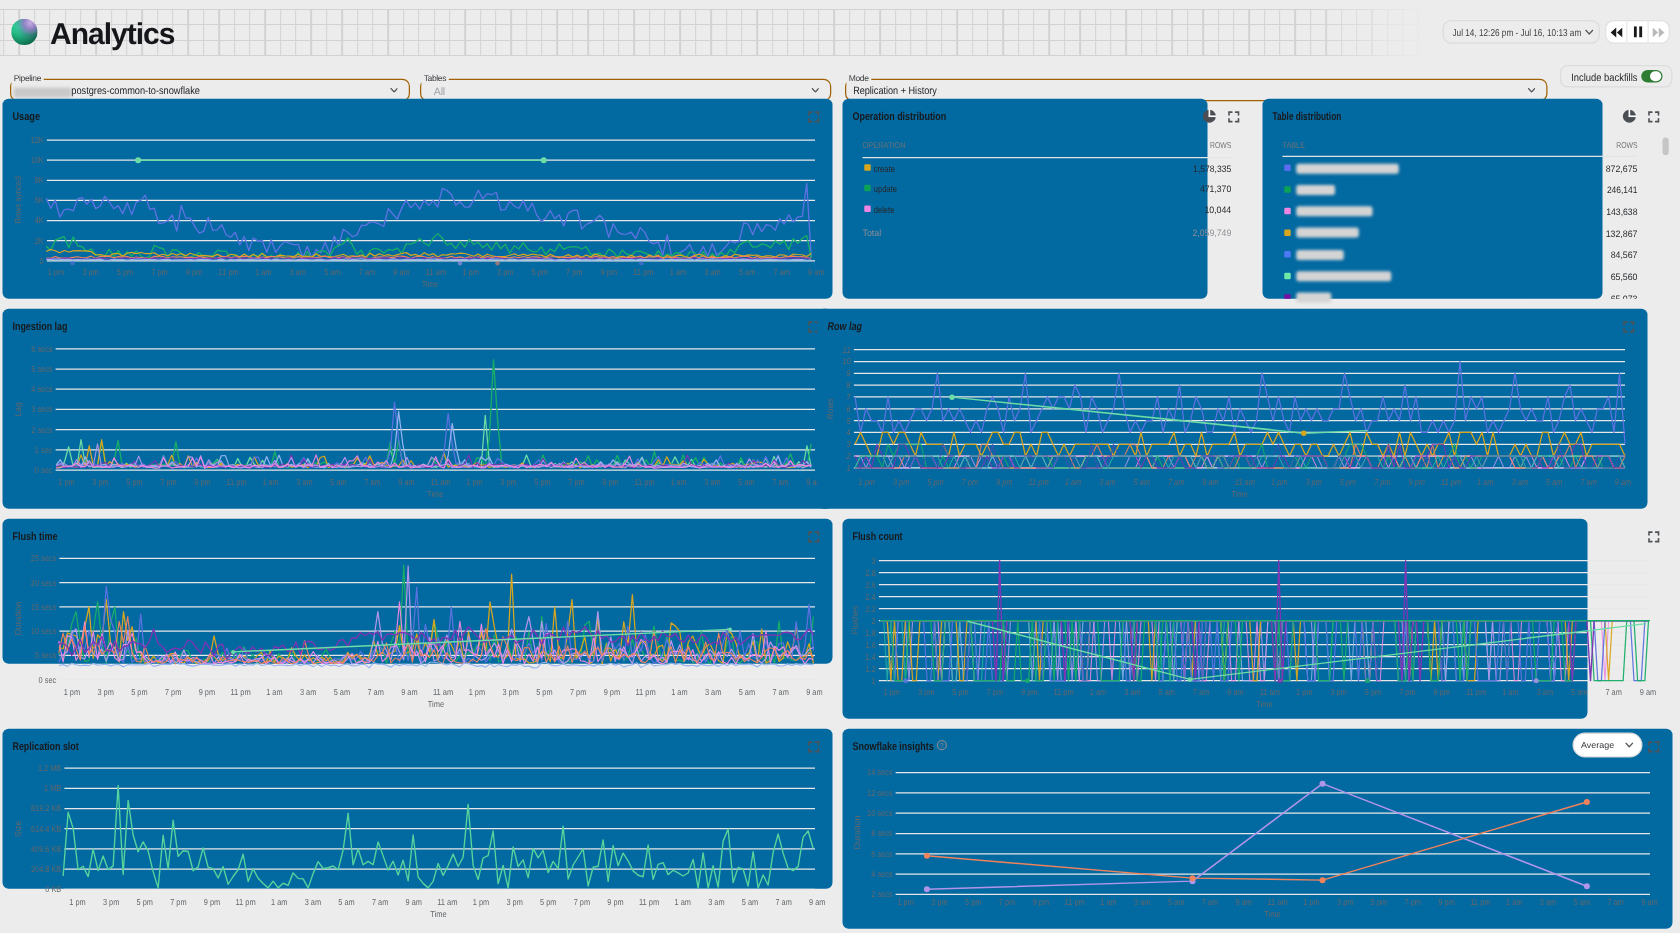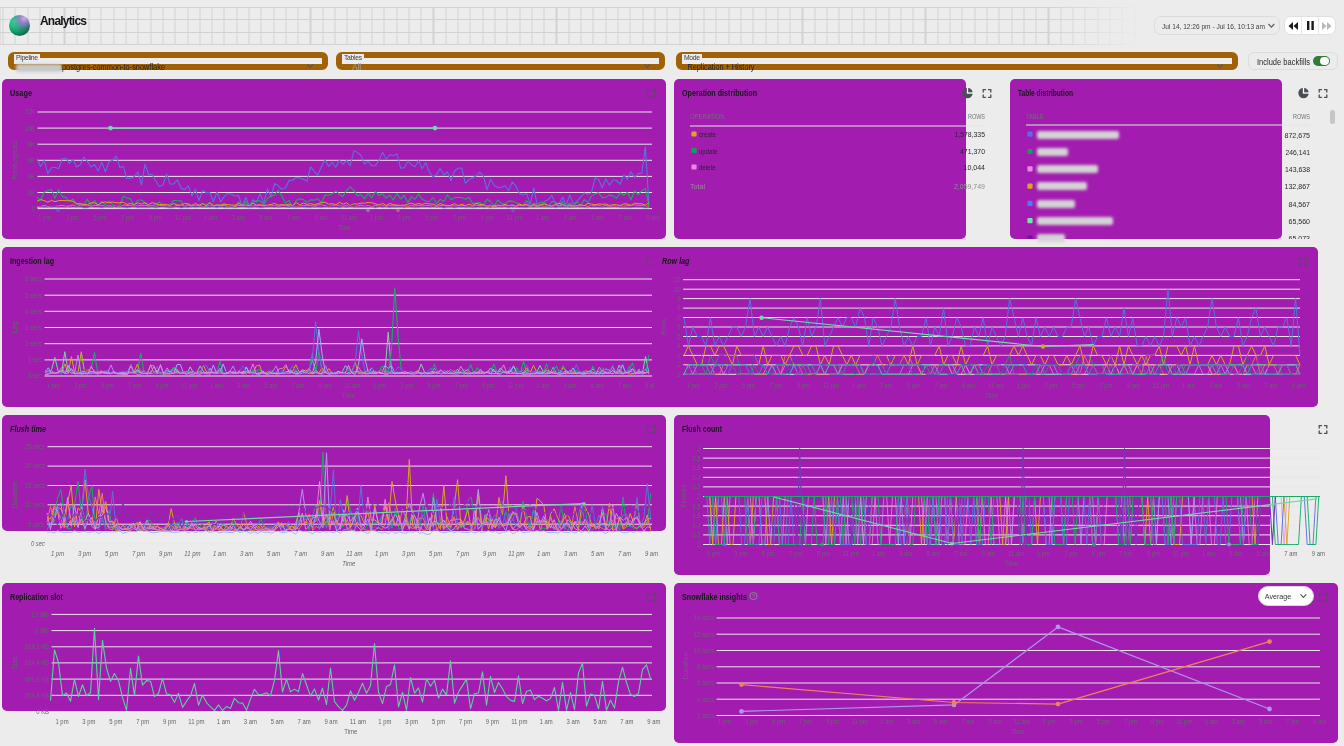--- a/index.html
+++ b/index.html
@@ -1,35 +1,35 @@
 <!DOCTYPE html>
 <html><head><meta charset="utf-8"><style>
 * { margin:0; padding:0; box-sizing:border-box; }
 html,body { width:1344px; height:746px; background:#ececec; font-family:"Liberation Sans",sans-serif; overflow:hidden; position:relative; }
-.card { position:absolute; background:#a21caf; border-radius:5px; }
+.card { position:absolute; background:#0369a1; border-radius:5px; }
 .card svg { position:absolute; left:0; top:0; font-family:"Liberation Sans",sans-serif; }
 .gridbg { position:absolute; left:0; top:7.4px; width:1344px; height:37.2px;
   background-image:
     repeating-linear-gradient(to right, #d2d2d2 0, #d2d2d2 1px, transparent 1px, transparent 12.3px),
     repeating-linear-gradient(to bottom, #d2d2d2 0, #d2d2d2 1px, transparent 1px, transparent 12.4px);
   background-position: 2.5px 0, 0 0;
   -webkit-mask-image: linear-gradient(to right, #000 1050px, transparent 1140px);
   mask-image: linear-gradient(to right, #000 1050px, transparent 1140px);
 }
 .logo { position:absolute; left:9px; top:14.5px; width:21px; height:21px; border-radius:50%;
   background:
     radial-gradient(circle at 72% 16%, rgba(210,172,232,0.95) 0%, rgba(160,120,205,0.85) 22%, rgba(120,90,170,0.25) 42%, rgba(0,0,0,0) 60%),
     radial-gradient(circle at 30% 28%, #2fe3a0 0%, #23bd84 30%, #15845f 62%, #0a5c42 85%, #07442f 100%); }
-.title { position:absolute; left:40px; top:14px; font-size:12px; font-weight:bold; color:#15161a; letter-spacing:-0.8px; }
+.title { position:absolute; left:40px; top:14px; font-size:24px; font-weight:bold; color:#15161a; letter-spacing:-0.8px; }
 .datebtn { position:absolute; left:1154px; top:16px; width:126px; height:19px; border:1px solid #dcdcdc; border-radius:7px;
   font-size:8px; color:#3c3f43; }
 .mediagrp { position:absolute; left:1284px; top:16px; width:52px; height:19px; background:#fff; border:1px solid #e0e0e0; border-radius:7px; display:flex; }
 .mediagrp .seg { flex:1; display:flex; align-items:center; justify-content:center; }
 .mediagrp .seg + .seg { border-left:1px solid #e8e8e8; }
-.fbox { position:absolute; height:18px; border:6px solid #a16207; border-radius:6px; top:52px; }
+.fbox { position:absolute; height:18px; border:1px solid #a16207; border-radius:6px; top:63px; }
 .fbox .lab { position:absolute; left:0px; top:-4px; font-size:6.8px; color:#3a3d41; background:#ececec; padding:0 2px; letter-spacing:-0.3px; }
 .fbox .val { position:absolute; left:10px; top:3.5px; font-size:8.5px; color:#202327; letter-spacing:-0.15px; }
 .fbox .chev { position:absolute; right:9px; top:6px; width:6px; height:4px; }
 .redact { display:inline-block; width:46px; height:8px; background:#c9c9c9; border-radius:2px; filter:blur(1.4px); vertical-align:middle; }
 .togglebox { position:absolute; left:1248px; top:51.5px; width:89.5px; height:18px; border:1px solid #dcdcdc; border-radius:6px; }
 .blurb { height:8px; background:#d4d4d4; border-radius:2px; filter:blur(1.4px); }
 </style></head><body>
 <div class="gridbg"></div>
 <div class="logo"></div>
 <div class="title">Analytics</div>
@@ -320,21 +320,21 @@
       <path d="M30.0,127.3 L34.4,117.8 L38.8,117.8 L43.2,117.8 L47.6,117.8 L52.0,127.3 L56.4,108.4 L60.8,117.8 L65.2,108.4 L69.6,108.4 L74.0,108.4 L78.4,108.4 L82.8,108.4 L87.2,127.3 L91.6,127.3 L96.0,127.3 L100.4,117.8 L104.8,127.3 L109.2,127.3 L113.6,127.3 L118.0,127.3 L122.4,117.8 L126.8,117.8 L131.2,117.8 L135.6,117.8 L140.0,117.8 L144.4,117.8 L148.8,117.8 L153.2,127.3 L157.6,127.3 L162.0,127.3 L166.4,117.8 L170.8,117.8 L175.2,117.8 L179.6,117.8 L184.0,117.8 L188.4,127.3 L192.8,127.3 L197.2,127.3 L201.6,127.3 L206.0,127.3 L210.4,127.3 L214.8,127.3 L219.2,127.3 L223.6,127.3 L228.0,127.3 L232.4,127.3 L236.8,127.3 L241.2,127.3 L245.6,127.3 L250.0,127.3 L254.4,127.3 L258.8,127.3 L263.2,127.3 L267.6,127.3 L272.0,117.8 L276.4,127.3 L280.8,127.3 L285.2,127.3 L289.6,127.3 L294.0,127.3 L298.4,127.3 L302.8,127.3 L307.2,117.8 L311.6,117.8 L316.0,117.8 L320.4,117.8 L324.8,127.3 L329.2,127.3 L333.6,117.8 L338.0,127.3 L342.4,127.3 L346.8,127.3 L351.2,117.8 L355.6,108.4 L360.0,127.3 L364.4,127.3 L368.8,127.3 L373.2,127.3 L377.6,127.3 L382.0,117.8 L386.4,127.3 L390.8,127.3 L395.2,117.8 L399.6,117.8 L404.0,117.8 L408.4,127.3 L412.8,127.3 L417.2,117.8 L421.6,117.8 L426.0,108.4 L430.4,108.4 L434.8,108.4 L439.2,117.8 L443.6,127.3 L448.0,127.3 L452.4,127.3 L456.8,117.8 L461.2,127.3 L465.6,127.3 L470.0,117.8 L474.4,127.3 L478.8,127.3 L483.2,127.3 L487.6,127.3 L492.0,127.3 L496.4,127.3 L500.8,117.8 L505.2,117.8 L509.6,108.4 L514.0,127.3 L518.4,117.8 L522.8,127.3 L527.2,127.3 L531.6,117.8 L536.0,117.8 L540.4,117.8 L544.8,117.8 L549.2,117.8 L553.6,117.8 L558.0,117.8 L562.4,127.3 L566.8,117.8 L571.2,117.8 L575.6,117.8 L580.0,117.8 L584.4,117.8 L588.8,117.8 L593.2,117.8 L597.6,127.3 L602.0,127.3 L606.4,117.8 L610.8,117.8 L615.2,117.8 L619.6,117.8 L624.0,117.8 L628.4,127.3 L632.8,127.3 L637.2,127.3 L641.6,127.3 L646.0,127.3" fill="none" stroke="#17ad68" stroke-width="0.9" stroke-opacity="0.85" stroke-linejoin="round"></path>
       <path d="M30.0,127.3 L34.4,127.3 L38.8,127.3 L43.2,127.3 L47.6,127.3 L52.0,127.3 L56.4,127.3 L60.8,127.3 L65.2,127.3 L69.6,117.8 L74.0,117.8 L78.4,117.8 L82.8,127.3 L87.2,127.3 L91.6,127.3 L96.0,127.3 L100.4,127.3 L104.8,127.3 L109.2,127.3 L113.6,127.3 L118.0,127.3 L122.4,127.3 L126.8,127.3 L131.2,108.4 L135.6,108.4 L140.0,117.8 L144.4,117.8 L148.8,127.3 L153.2,127.3 L157.6,127.3 L162.0,127.3 L166.4,127.3 L170.8,127.3 L175.2,127.3 L179.6,127.3 L184.0,127.3 L188.4,117.8 L192.8,117.8 L197.2,117.8 L201.6,117.8 L206.0,127.3 L210.4,127.3 L214.8,117.8 L219.2,117.8 L223.6,108.4 L228.0,117.8 L232.4,117.8 L236.8,117.8 L241.2,117.8 L245.6,117.8 L250.0,108.4 L254.4,108.4 L258.8,117.8 L263.2,117.8 L267.6,127.3 L272.0,127.3 L276.4,127.3 L280.8,117.8 L285.2,117.8 L289.6,117.8 L294.0,117.8 L298.4,127.3 L302.8,117.8 L307.2,117.8 L311.6,127.3 L316.0,127.3 L320.4,117.8 L324.8,117.8 L329.2,127.3 L333.6,127.3 L338.0,117.8 L342.4,117.8 L346.8,127.3 L351.2,127.3 L355.6,127.3 L360.0,127.3 L364.4,127.3 L368.8,127.3 L373.2,127.3 L377.6,127.3 L382.0,127.3 L386.4,117.8 L390.8,117.8 L395.2,117.8 L399.6,117.8 L404.0,117.8 L408.4,127.3 L412.8,127.3 L417.2,127.3 L421.6,127.3 L426.0,127.3 L430.4,108.4 L434.8,117.8 L439.2,117.8 L443.6,127.3 L448.0,127.3 L452.4,117.8 L456.8,117.8 L461.2,117.8 L465.6,127.3 L470.0,117.8 L474.4,127.3 L478.8,127.3 L483.2,117.8 L487.6,127.3 L492.0,108.4 L496.4,127.3 L500.8,117.8 L505.2,117.8 L509.6,127.3 L514.0,127.3 L518.4,117.8 L522.8,117.8 L527.2,117.8 L531.6,117.8 L536.0,117.8 L540.4,117.8 L544.8,117.8 L549.2,117.8 L553.6,117.8 L558.0,127.3 L562.4,127.3 L566.8,127.3 L571.2,127.3 L575.6,127.3 L580.0,117.8 L584.4,127.3 L588.8,127.3 L593.2,117.8 L597.6,117.8 L602.0,108.4 L606.4,127.3 L610.8,117.8 L615.2,117.8 L619.6,117.8 L624.0,127.3 L628.4,117.8 L632.8,117.8 L637.2,127.3 L641.6,127.3 L646.0,117.8" fill="none" stroke="#f0825c" stroke-width="0.9" stroke-opacity="0.85" stroke-linejoin="round"></path>
       <path d="M30.0,117.8 L34.4,127.3 L38.8,117.8 L43.2,127.3 L47.6,108.4 L52.0,117.8 L56.4,127.3 L60.8,127.3 L65.2,108.4 L69.6,108.4 L74.0,117.8 L78.4,117.8 L82.8,127.3 L87.2,127.3 L91.6,127.3 L96.0,127.3 L100.4,127.3 L104.8,117.8 L109.2,117.8 L113.6,127.3 L118.0,127.3 L122.4,127.3 L126.8,127.3 L131.2,127.3 L135.6,117.8 L140.0,127.3 L144.4,127.3 L148.8,117.8 L153.2,117.8 L157.6,127.3 L162.0,127.3 L166.4,117.8 L170.8,117.8 L175.2,117.8 L179.6,117.8 L184.0,117.8 L188.4,117.8 L192.8,117.8 L197.2,117.8 L201.6,117.8 L206.0,117.8 L210.4,127.3 L214.8,127.3 L219.2,127.3 L223.6,127.3 L228.0,127.3 L232.4,117.8 L236.8,117.8 L241.2,117.8 L245.6,117.8 L250.0,117.8 L254.4,117.8 L258.8,127.3 L263.2,117.8 L267.6,117.8 L272.0,127.3 L276.4,127.3 L280.8,127.3 L285.2,127.3 L289.6,117.8 L294.0,127.3 L298.4,127.3 L302.8,127.3 L307.2,117.8 L311.6,117.8 L316.0,117.8 L320.4,117.8 L324.8,117.8 L329.2,127.3 L333.6,117.8 L338.0,117.8 L342.4,117.8 L346.8,117.8 L351.2,127.3 L355.6,127.3 L360.0,127.3 L364.4,127.3 L368.8,117.8 L373.2,117.8 L377.6,127.3 L382.0,127.3 L386.4,117.8 L390.8,117.8 L395.2,117.8 L399.6,117.8 L404.0,117.8 L408.4,127.3 L412.8,127.3 L417.2,127.3 L421.6,117.8 L426.0,127.3 L430.4,117.8 L434.8,127.3 L439.2,117.8 L443.6,127.3 L448.0,127.3 L452.4,127.3 L456.8,108.4 L461.2,127.3 L465.6,108.4 L470.0,127.3 L474.4,127.3 L478.8,117.8 L483.2,117.8 L487.6,117.8 L492.0,108.4 L496.4,108.4 L500.8,108.4 L505.2,127.3 L509.6,117.8 L514.0,127.3 L518.4,127.3 L522.8,117.8 L527.2,117.8 L531.6,127.3 L536.0,117.8 L540.4,117.8 L544.8,117.8 L549.2,117.8 L553.6,117.8 L558.0,117.8 L562.4,117.8 L566.8,117.8 L571.2,117.8 L575.6,117.8 L580.0,127.3 L584.4,127.3 L588.8,117.8 L593.2,117.8 L597.6,117.8 L602.0,117.8 L606.4,108.4 L610.8,108.4 L615.2,127.3 L619.6,127.3 L624.0,117.8 L628.4,117.8 L632.8,117.8 L637.2,127.3 L641.6,127.3 L646.0,127.3" fill="none" stroke="#7c35b5" stroke-width="0.9" stroke-opacity="0.85" stroke-linejoin="round"></path>
       <path d="M30.0,127.3 L34.4,127.3 L38.8,127.3 L43.2,127.3 L47.6,127.3 L52.0,127.3 L56.4,127.3 L60.8,117.8 L65.2,117.8 L69.6,117.8 L74.0,127.3 L78.4,117.8 L82.8,127.3 L87.2,117.8 L91.6,117.8 L96.0,127.3 L100.4,108.4 L104.8,117.8 L109.2,117.8 L113.6,127.3 L118.0,127.3 L122.4,117.8 L126.8,117.8 L131.2,117.8 L135.6,127.3 L140.0,108.4 L144.4,127.3 L148.8,127.3 L153.2,127.3 L157.6,117.8 L162.0,117.8 L166.4,117.8 L170.8,117.8 L175.2,127.3 L179.6,127.3 L184.0,127.3 L188.4,127.3 L192.8,117.8 L197.2,117.8 L201.6,127.3 L206.0,117.8 L210.4,127.3 L214.8,127.3 L219.2,108.4 L223.6,127.3 L228.0,117.8 L232.4,127.3 L236.8,108.4 L241.2,117.8 L245.6,117.8 L250.0,117.8 L254.4,117.8 L258.8,117.8 L263.2,117.8 L267.6,117.8 L272.0,127.3 L276.4,127.3 L280.8,127.3 L285.2,117.8 L289.6,117.8 L294.0,127.3 L298.4,127.3 L302.8,127.3 L307.2,117.8 L311.6,117.8 L316.0,117.8 L320.4,127.3 L324.8,127.3 L329.2,117.8 L333.6,117.8 L338.0,117.8 L342.4,117.8 L346.8,127.3 L351.2,117.8 L355.6,117.8 L360.0,117.8 L364.4,117.8 L368.8,108.4 L373.2,127.3 L377.6,127.3 L382.0,117.8 L386.4,117.8 L390.8,117.8 L395.2,117.8 L399.6,117.8 L404.0,117.8 L408.4,127.3 L412.8,127.3 L417.2,117.8 L421.6,117.8 L426.0,117.8 L430.4,117.8 L434.8,127.3 L439.2,127.3 L443.6,127.3 L448.0,127.3 L452.4,127.3 L456.8,127.3 L461.2,127.3 L465.6,127.3 L470.0,127.3 L474.4,127.3 L478.8,127.3 L483.2,127.3 L487.6,117.8 L492.0,127.3 L496.4,127.3 L500.8,127.3 L505.2,127.3 L509.6,117.8 L514.0,127.3 L518.4,127.3 L522.8,117.8 L527.2,117.8 L531.6,117.8 L536.0,117.8 L540.4,117.8 L544.8,117.8 L549.2,117.8 L553.6,117.8 L558.0,117.8 L562.4,117.8 L566.8,127.3 L571.2,127.3 L575.6,127.3 L580.0,117.8 L584.4,117.8 L588.8,127.3 L593.2,108.4 L597.6,127.3 L602.0,127.3 L606.4,127.3 L610.8,127.3 L615.2,127.3 L619.6,127.3 L624.0,127.3 L628.4,127.3 L632.8,127.3 L637.2,127.3 L641.6,117.8 L646.0,117.8" fill="none" stroke="#3f51b5" stroke-width="0.9" stroke-opacity="0.85" stroke-linejoin="round"></path>
       <path d="M30.0,127.3 L34.4,117.8 L38.8,117.8 L43.2,117.8 L47.6,117.8 L52.0,117.8 L56.4,127.3 L60.8,117.8 L65.2,117.8 L69.6,117.8 L74.0,117.8 L78.4,117.8 L82.8,117.8 L87.2,117.8 L91.6,117.8 L96.0,117.8 L100.4,127.3 L104.8,127.3 L109.2,117.8 L113.6,127.3 L118.0,117.8 L122.4,127.3 L126.8,127.3 L131.2,127.3 L135.6,127.3 L140.0,117.8 L144.4,117.8 L148.8,117.8 L153.2,117.8 L157.6,117.8 L162.0,127.3 L166.4,117.8 L170.8,127.3 L175.2,117.8 L179.6,117.8 L184.0,127.3 L188.4,117.8 L192.8,117.8 L197.2,117.8 L201.6,117.8 L206.0,117.8 L210.4,127.3 L214.8,117.8 L219.2,117.8 L223.6,117.8 L228.0,127.3 L232.4,127.3 L236.8,117.8 L241.2,117.8 L245.6,117.8 L250.0,117.8 L254.4,117.8 L258.8,117.8 L263.2,117.8 L267.6,117.8 L272.0,117.8 L276.4,117.8 L280.8,127.3 L285.2,117.8 L289.6,117.8 L294.0,117.8 L298.4,117.8 L302.8,127.3 L307.2,117.8 L311.6,127.3 L316.0,127.3 L320.4,117.8 L324.8,117.8 L329.2,127.3 L333.6,127.3 L338.0,127.3 L342.4,127.3 L346.8,127.3 L351.2,127.3 L355.6,117.8 L360.0,117.8 L364.4,117.8 L368.8,117.8 L373.2,127.3 L377.6,127.3 L382.0,127.3 L386.4,117.8 L390.8,127.3 L395.2,127.3 L399.6,127.3 L404.0,127.3 L408.4,127.3 L412.8,127.3 L417.2,127.3 L421.6,117.8 L426.0,117.8 L430.4,117.8 L434.8,127.3 L439.2,117.8 L443.6,117.8 L448.0,117.8 L452.4,127.3 L456.8,127.3 L461.2,127.3 L465.6,127.3 L470.0,117.8 L474.4,117.8 L478.8,127.3 L483.2,127.3 L487.6,127.3 L492.0,127.3 L496.4,117.8 L500.8,127.3 L505.2,117.8 L509.6,117.8 L514.0,117.8 L518.4,127.3 L522.8,127.3 L527.2,117.8 L531.6,127.3 L536.0,117.8 L540.4,117.8 L544.8,117.8 L549.2,117.8 L553.6,117.8 L558.0,117.8 L562.4,117.8 L566.8,127.3 L571.2,127.3 L575.6,117.8 L580.0,117.8 L584.4,117.8 L588.8,117.8 L593.2,127.3 L597.6,117.8 L602.0,117.8 L606.4,117.8 L610.8,127.3 L615.2,127.3 L619.6,127.3 L624.0,127.3 L628.4,117.8 L632.8,117.8 L637.2,117.8 L641.6,117.8 L646.0,127.3" fill="none" stroke="#2bbfa4" stroke-width="0.8" stroke-opacity="0.85" stroke-linejoin="round"></path>
       <path d="M107.6,70.7 L389,99.5 L440,97.5" fill="none" stroke="#6edca6" stroke-width="1.2"></path>
       <circle cx="107.6" cy="70.7" r="2.2" fill="#6edca6"></circle>
       <circle cx="389" cy="99.5" r="2.2" fill="#d8a51f"></circle>
     </svg>
   </div>
-<div class="card" style="left:2px;top:415px;width:664px;height:116px;font-style:italic;">
+<div class="card" style="left:2px;top:415px;width:664px;height:116px;">
     <svg width="664" height="160">
       <text x="8" y="17" font-size="9" fill="#17181a" text-anchor="start" font-weight="bold" textLength="36" lengthAdjust="spacingAndGlyphs">Flush time</text>
       <path d="M645.2,13.0 L645.2,10.7 L647.5,10.7 M650.5,10.7 L652.8,10.7 L652.8,13.0 M652.8,16.0 L652.8,18.3 L650.5,18.3 M647.5,18.3 L645.2,18.3 L645.2,16.0" fill="none" stroke="#4e5257" stroke-width="1.3" stroke-linecap="round"></path>
       <line x1="45.5" y1="31.7" x2="650" y2="31.7" stroke="#e8e8e8" stroke-width="1"></line>
       <text x="43" y="34.1" font-size="7" fill="#63676b" text-anchor="end" textLength="20.3" lengthAdjust="spacingAndGlyphs">25 secs</text>
       <line x1="45.5" y1="51.1" x2="650" y2="51.1" stroke="#e8e8e8" stroke-width="1"></line>
       <text x="43" y="53.48" font-size="7" fill="#63676b" text-anchor="end" textLength="20.3" lengthAdjust="spacingAndGlyphs">20 secs</text>
       <line x1="45.5" y1="70.5" x2="650" y2="70.5" stroke="#e8e8e8" stroke-width="1"></line>
       <text x="43" y="72.86" font-size="7" fill="#63676b" text-anchor="end" textLength="20.3" lengthAdjust="spacingAndGlyphs">15 secs</text>
       <line x1="45.5" y1="89.8" x2="650" y2="89.8" stroke="#e8e8e8" stroke-width="1"></line>

